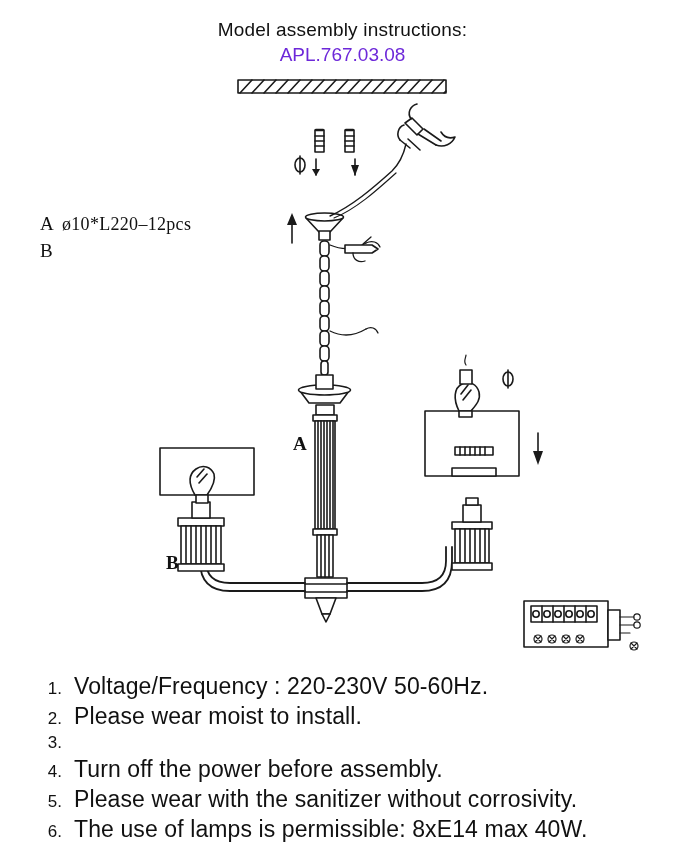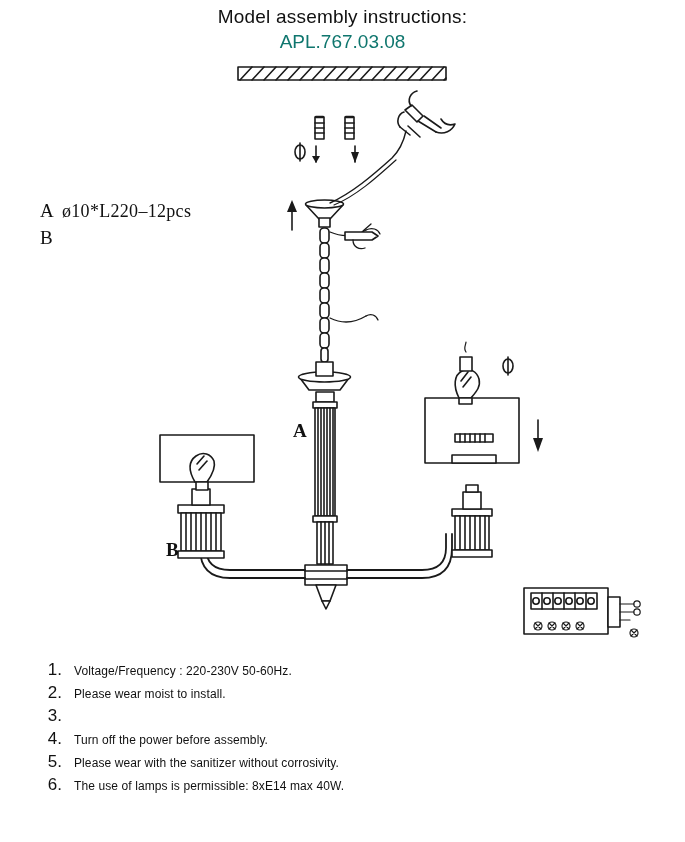--- a/index.html
+++ b/index.html
@@ -12,37 +12,38 @@
     height: 842px;
     position: relative;
     font-family: "Liberation Sans", sans-serif;
     color: #111111;
     overflow: hidden;
   }
   .page {
     position: relative;
     width: 685px;
     height: 630px;
+    margin-top: 13px;
   }
   
   .header {
     position: absolute;
     top: 6px;
     left: 0;
     width: 685px;
     text-align: center;
   }
   .header .title {
     font-size: 19px;
     letter-spacing: 0.2px;
     color: #111;
   }
   .header .code {
     font-size: 19px;
-    color: #0f766e;
+    color: #6d28d9;
     margin-top: 3px;
   }
   
   .parts {
     position: absolute;
     left: 40px;
     top: 200px;
     font-family: "Liberation Serif", serif;
   }
   .part-row {
@@ -82,21 +83,21 @@
     align-items: baseline;
     margin-bottom: 3px;
   }
   .ins-num {
     width: 26px;
     text-align: right;
     padding-right: 12px;
     font-size: 17px;
   }
   .ins-text {
-    font-size: 12px;
+    font-size: 23px;
     letter-spacing: 0.1px;
   }
   svg { display: block; }
   .drawing {
     position: absolute;
     left: 0; top: 0;
     width: 685px; height: 842px;
   }
 </style>
 </head>

